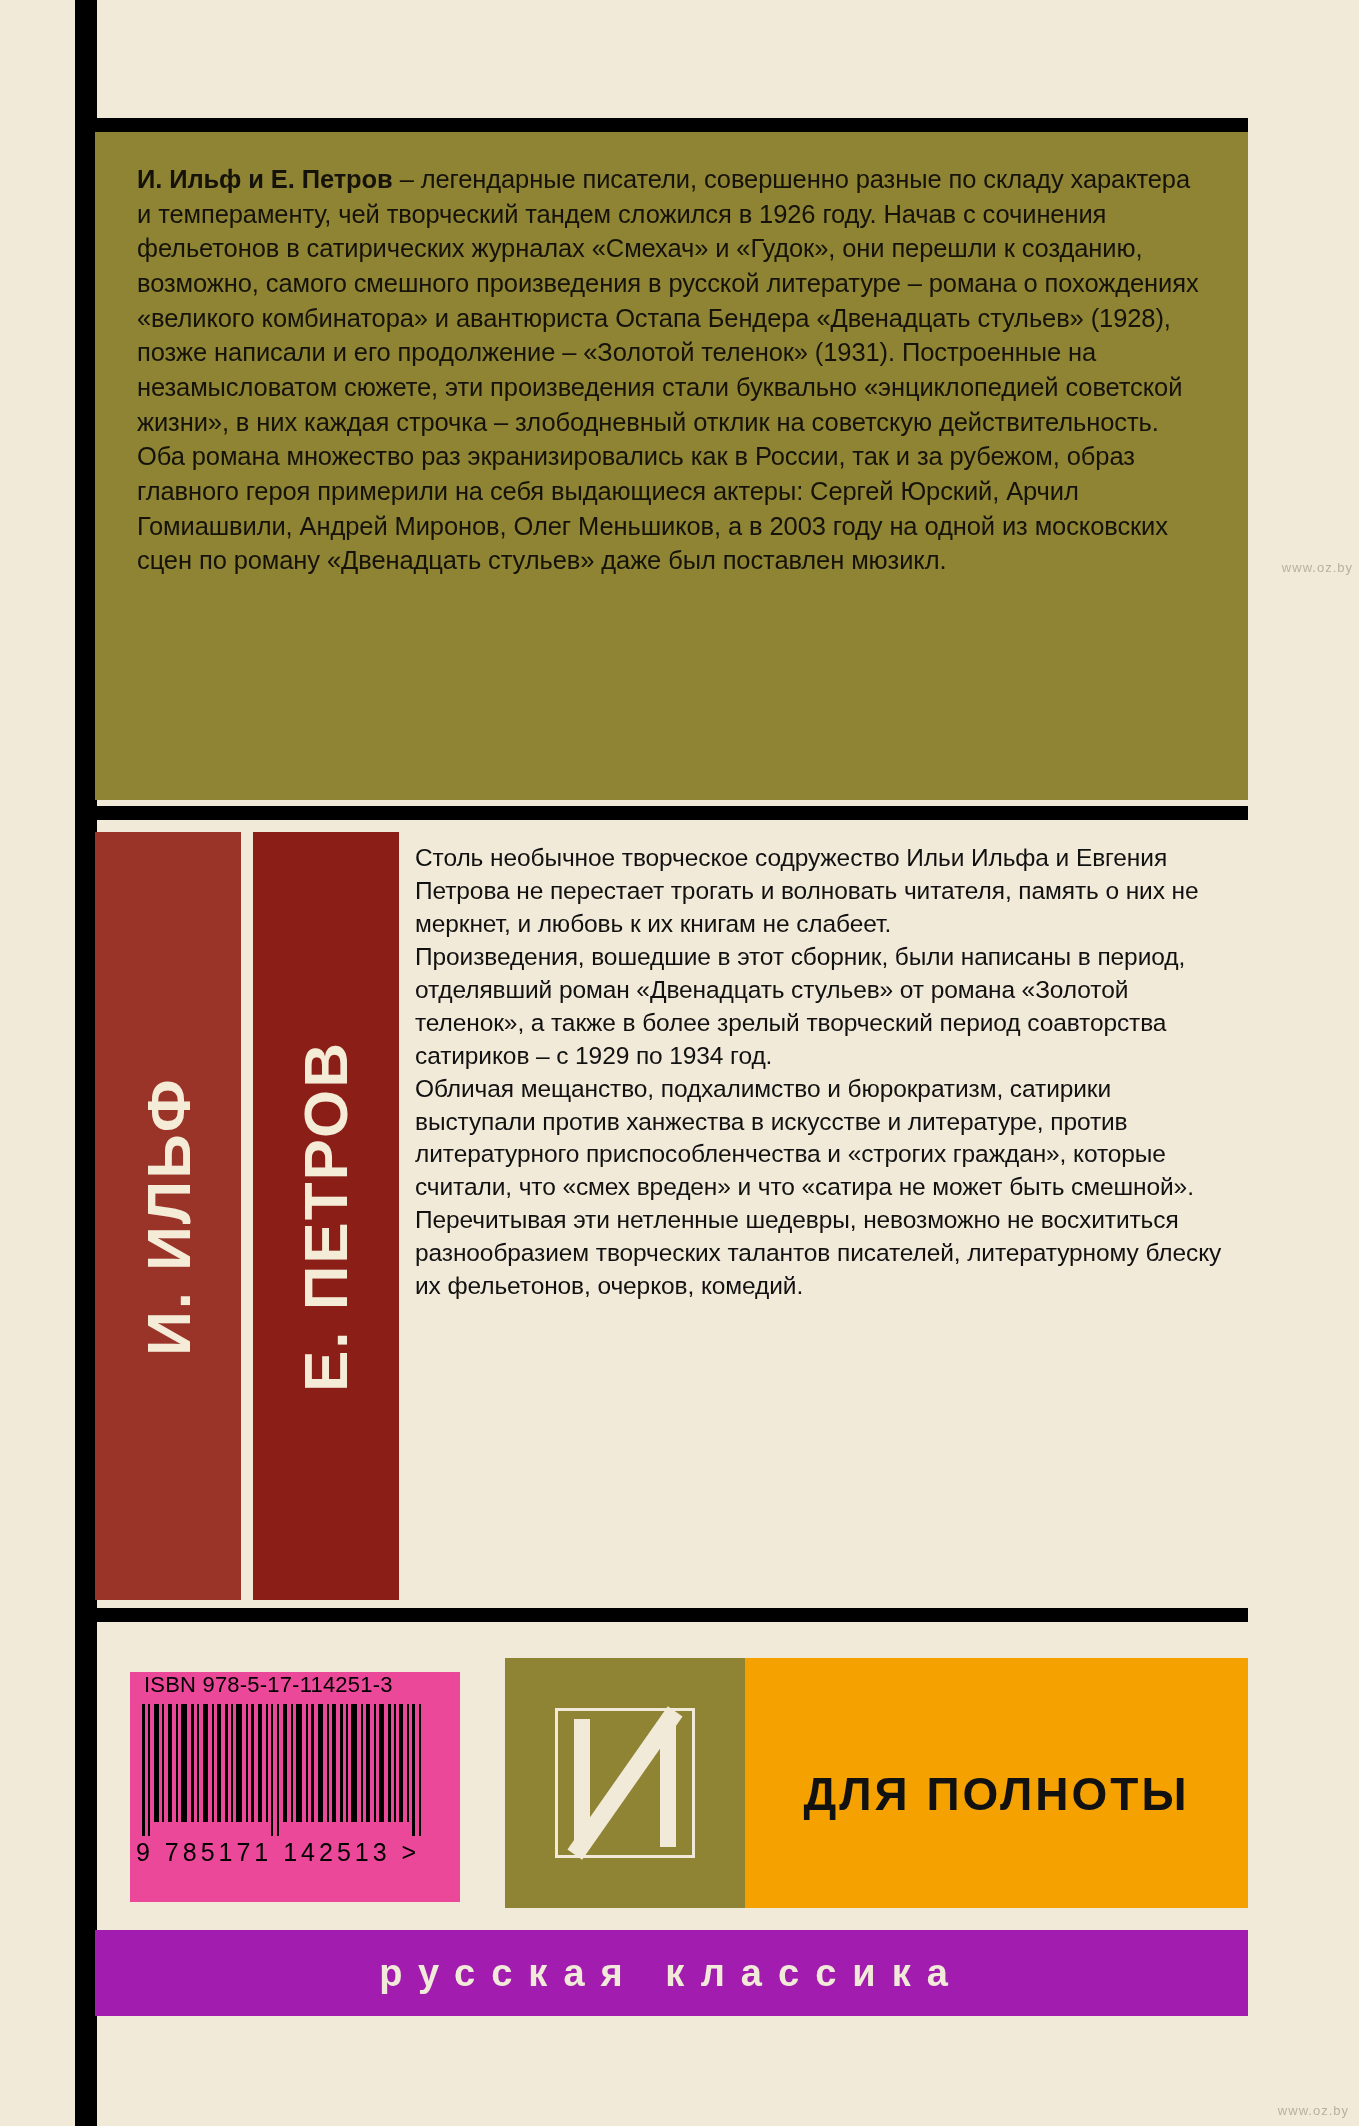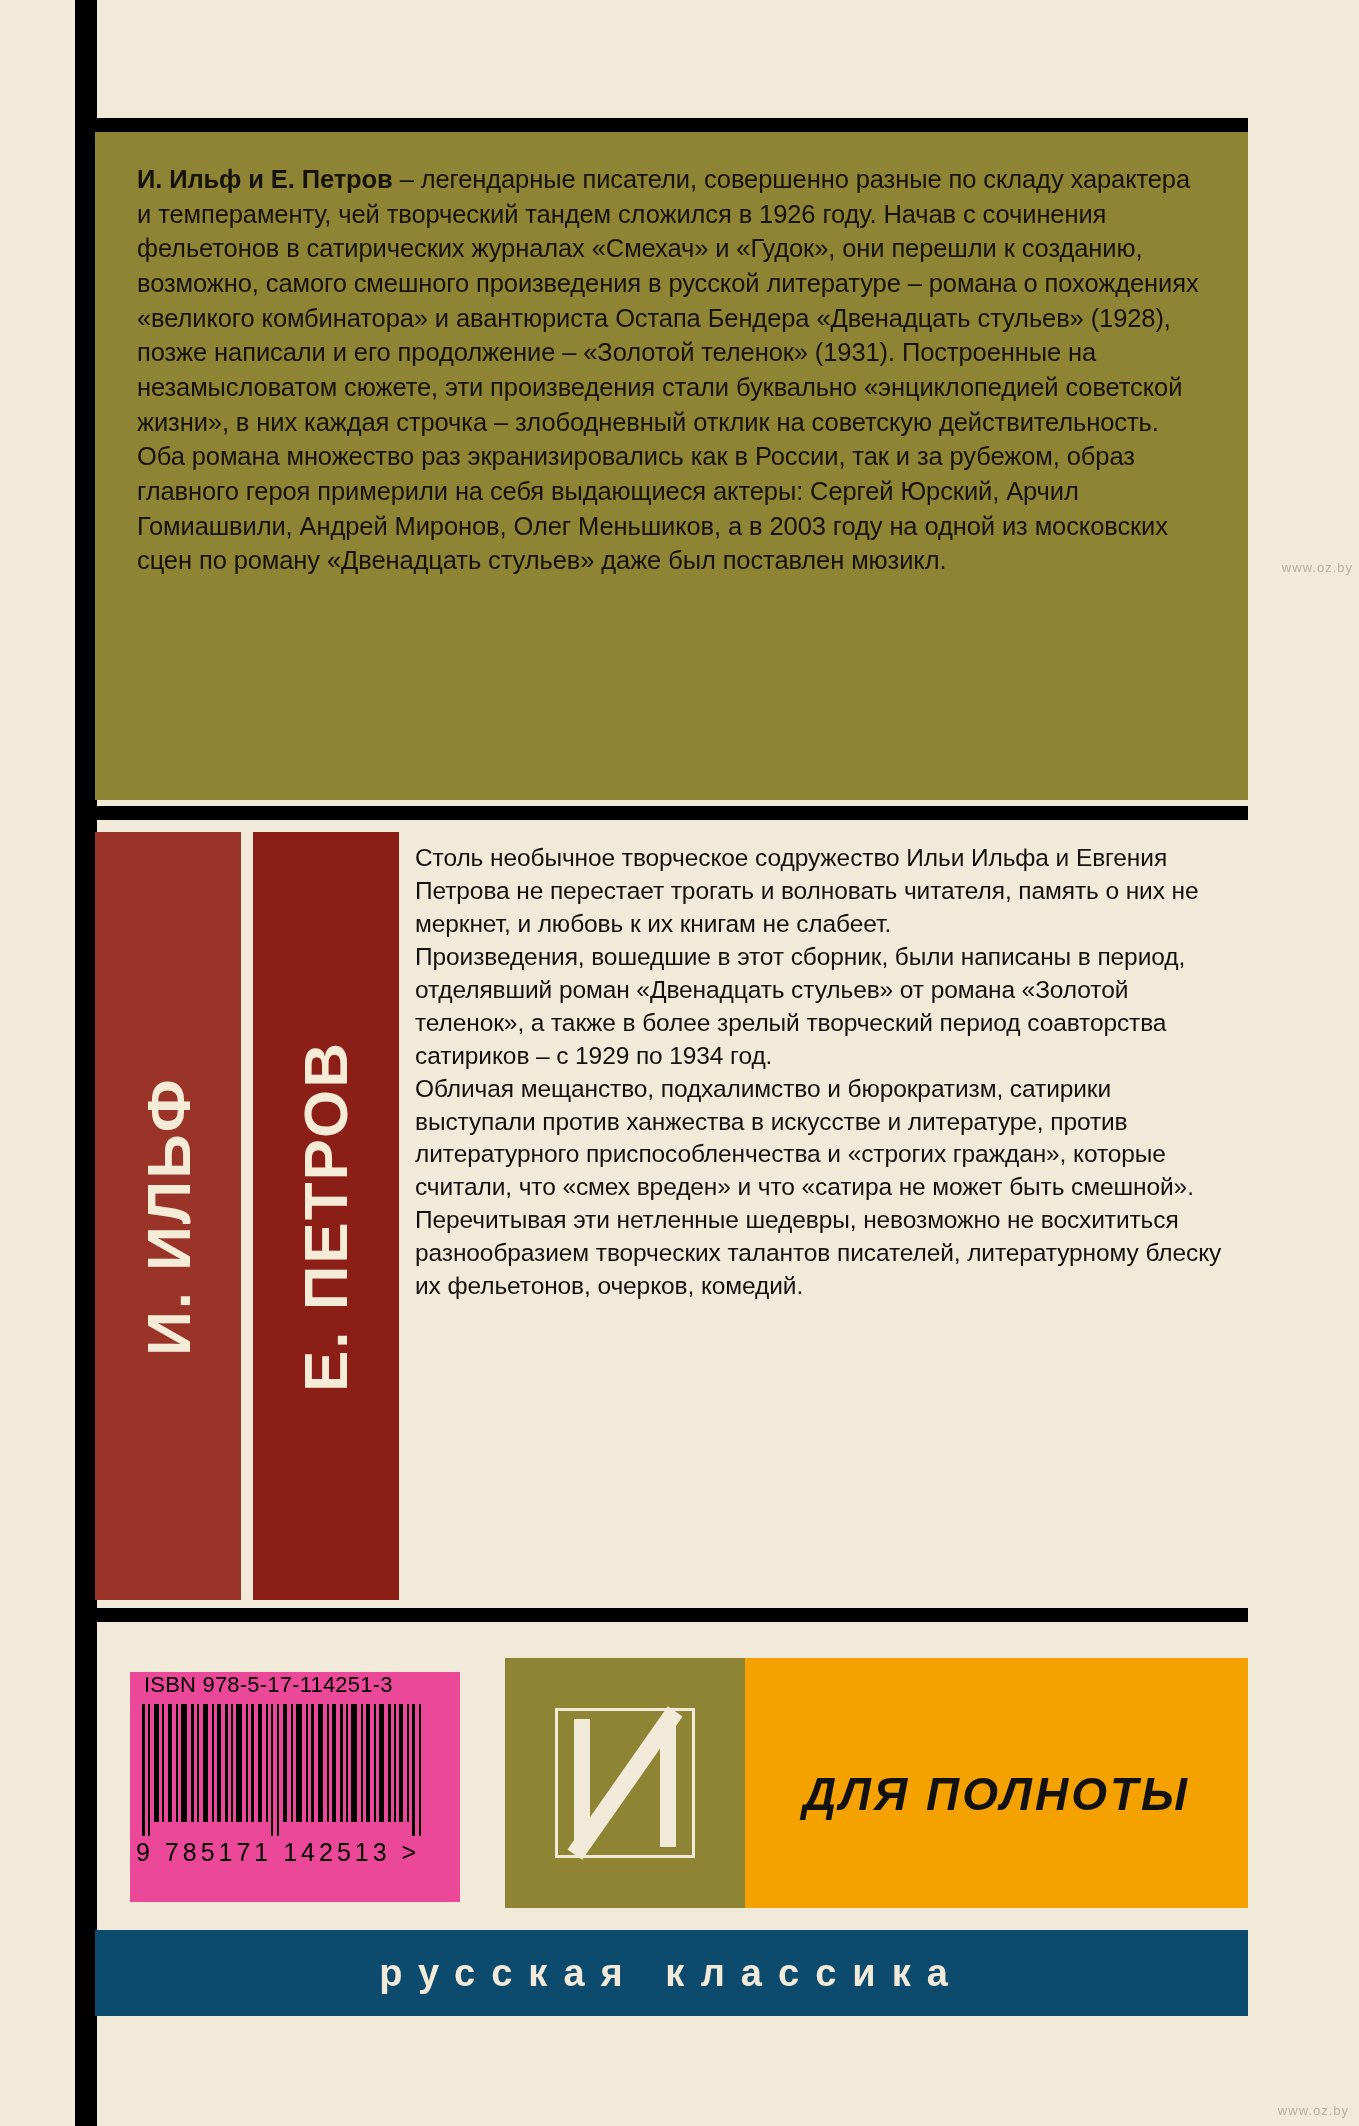--- a/index.html
+++ b/index.html
@@ -220,38 +220,37 @@
     top: 1658px;
     width: 503px;
     height: 250px;
     background: #f5a200;
     display: flex;
     flex-direction: column;
     align-items: center;
     justify-content: center;
   }
   #title-box .t-line {
-    font-style: italic;
     font-weight: bold;
     font-size: 46px;
     letter-spacing: 3px;
     color: #111;
     line-height: 1.25;
     text-align: right;
     margin-top: 24px;
   }
 
   
   #series-bar {
     position: absolute;
     left: 95px;
     top: 1930px;
     width: 1153px;
     height: 86px;
-    background: #0c4a6e;
+    background: #a21caf;
     display: flex;
     align-items: center;
     justify-content: center;
   }
   #series-bar .series-text {
     color: #f2ead9;
     font-size: 38px;
     font-weight: bold;
     letter-spacing: 16px;
   }

